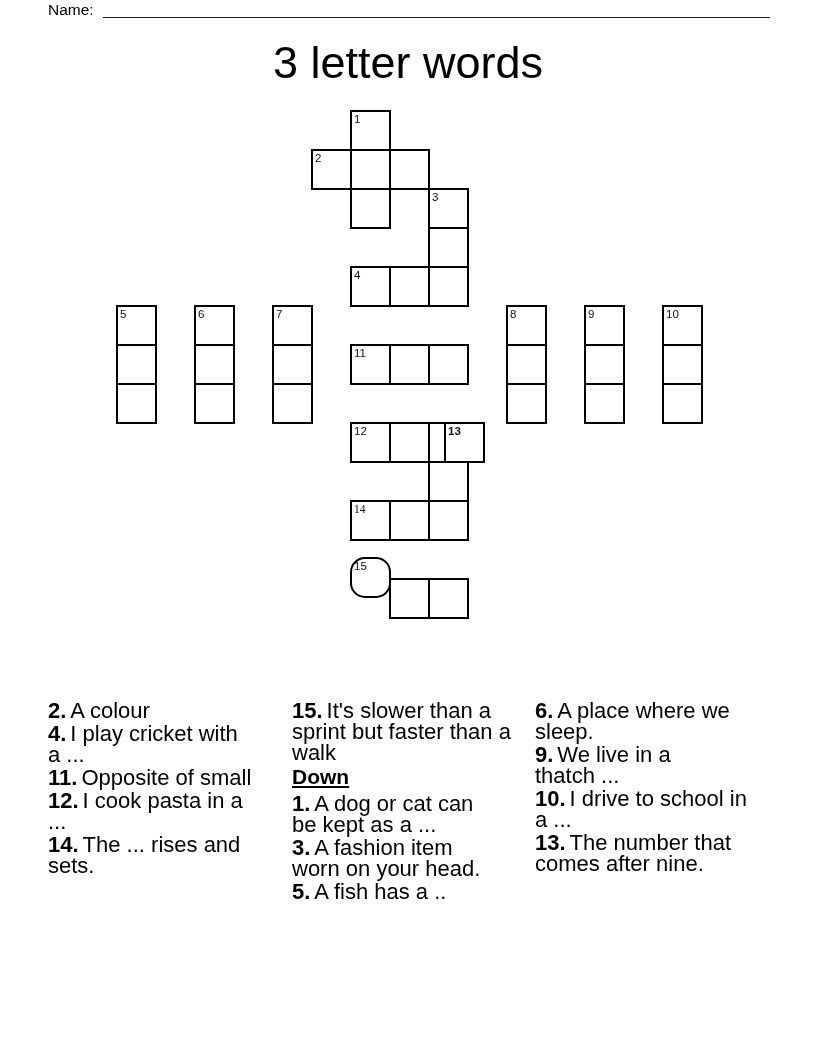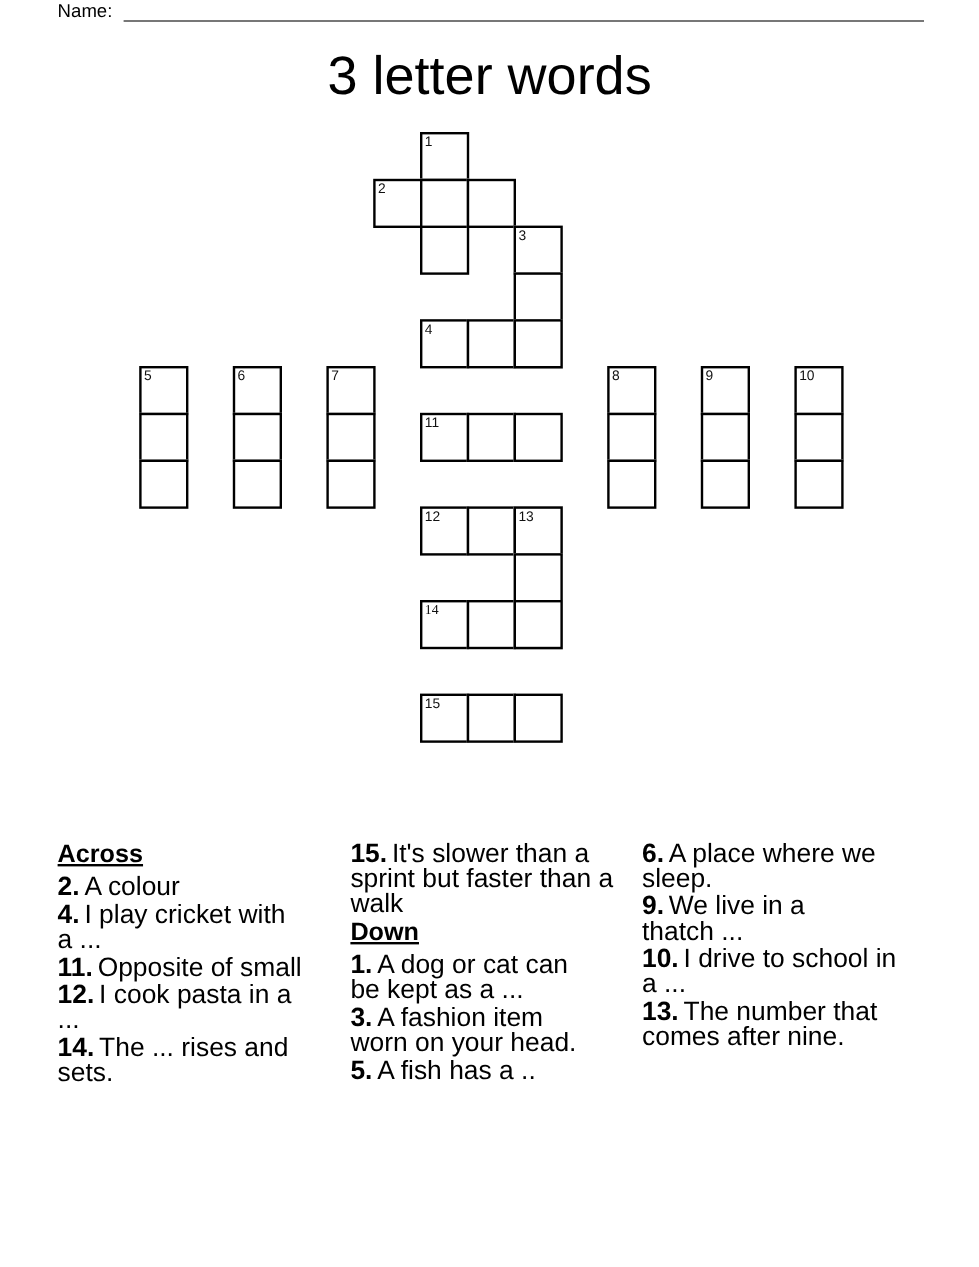--- a/index.html
+++ b/index.html
@@ -98,41 +98,40 @@
       <div class="cell" style="left: 234px; top: 234px;">
         <span class="cellnum">11</span>
       </div>
       <div class="cell" style="left: 273px; top: 234px;"></div>
       <div class="cell" style="left: 312px; top: 234px;"></div>
       <div class="cell" style="left: 234px; top: 312px;">
         <span class="cellnum">12</span>
       </div>
       <div class="cell" style="left: 273px; top: 312px;"></div>
       <div class="cell" style="left: 312px; top: 312px;"></div>
-      <div class="cell" style="left: 312px; top: 312px;">
+      <div class="cell" style="left: 328px; top: 312px; font-weight: bold;">
         <span class="cellnum">13</span>
       </div>
       <div class="cell" style="left: 312px; top: 351px;"></div>
       <div class="cell" style="left: 312px; top: 390px;"></div>
       <div class="cell" style="left: 234px; top: 390px; font-family: Liberation Serif, serif;">
         <span class="cellnum">14</span>
       </div>
       <div class="cell" style="left: 273px; top: 390px;"></div>
       <div class="cell" style="left: 312px; top: 390px;"></div>
-      <div class="cell" style="left: 234px; top: 468px;">
+      <div class="cell" style="left: 234px; top: 447px; border-radius: 15px;">
         <span class="cellnum">15</span>
       </div>
       <div class="cell" style="left: 273px; top: 468px;"></div>
       <div class="cell" style="left: 312px; top: 468px;"></div>
     </div>
 
   <div class="clues">
 
     <div class="clue-col col1">
-      <div class="clue-heading">Across</div>
       <div class="clue"><b>2.</b><span class="t">A colour</span></div>
       <div class="clue"><b>4.</b><span class="t">I play cricket with
 a ...</span></div>
       <div class="clue"><b>11.</b><span class="t">Opposite of small</span></div>
       <div class="clue"><b>12.</b><span class="t">I cook pasta in a
 ...</span></div>
       <div class="clue"><b>14.</b><span class="t">The ... rises and
 sets.</span></div>
     </div>
 

